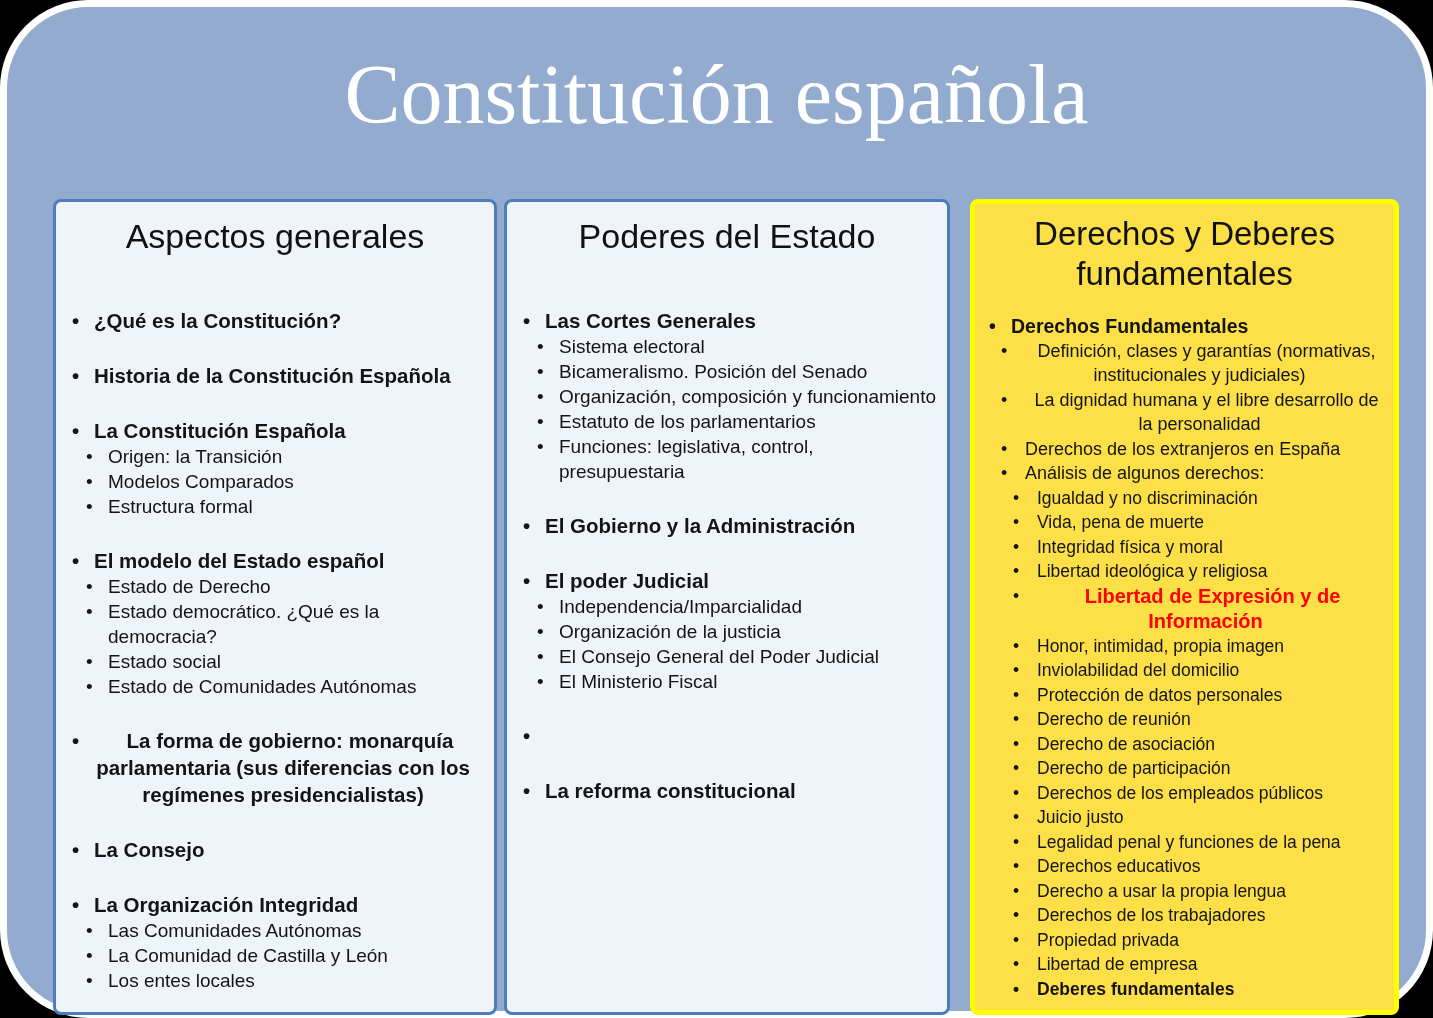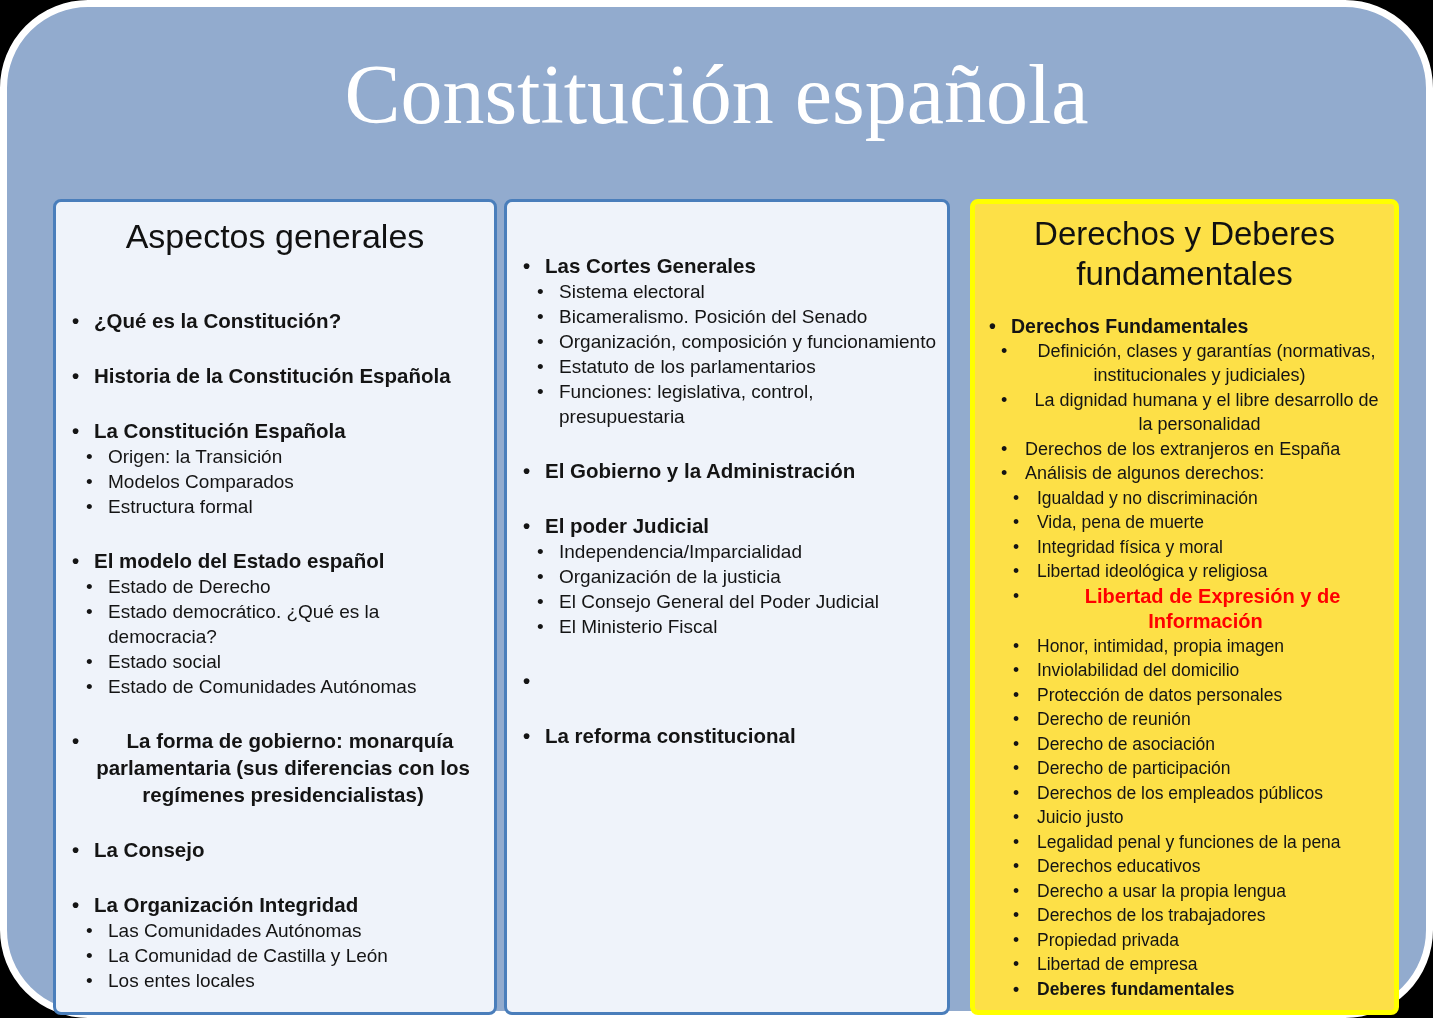--- a/index.html
+++ b/index.html
@@ -141,20 +141,21 @@
           <span class="txt">La Comunidad de Castilla y León</span>
         </li>
         <li class="item lv2">
           <span class="bullet">•</span>
           <span class="txt">Los entes locales</span>
         </li>
       </ul>
   </section>
 
   <section class="panel p2">
+    <h2>Poderes del Estado</h2>
     <ul class="items">
         <li class="item lv1 bold">
           <span class="bullet">•</span>
           <span class="txt">Las Cortes Generales</span>
         </li>
         <li class="item lv2">
           <span class="bullet">•</span>
           <span class="txt">Sistema electoral</span>
         </li>
         <li class="item lv2">

